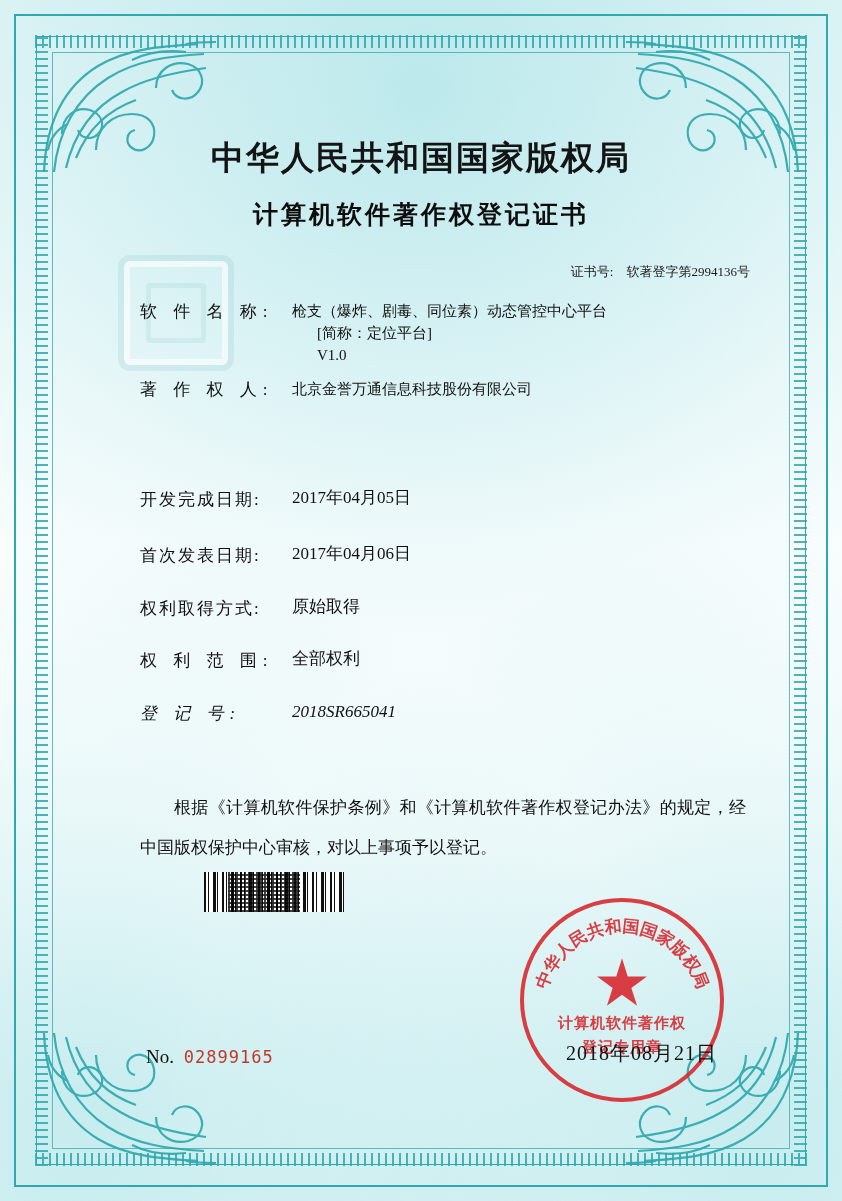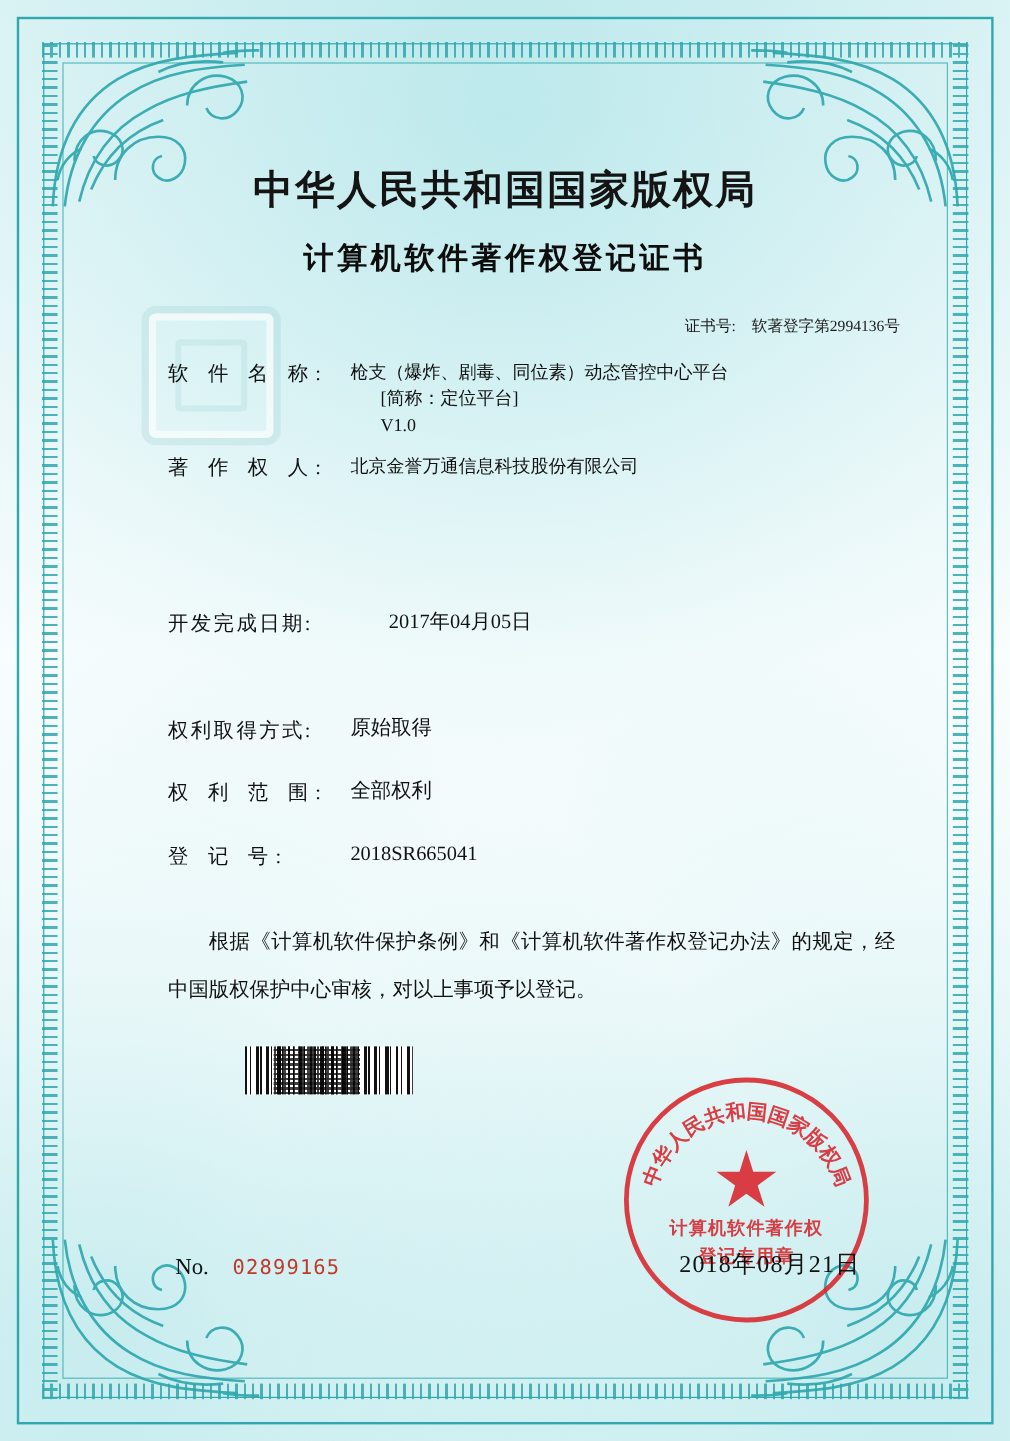--- a/index.html
+++ b/index.html
@@ -148,42 +148,42 @@
   .field .lbl.tight { letter-spacing: 2px; }
   .field .val {
     font-size: 15px;
     line-height: 22px;
     color: #111;
   }
   .field .val .l2, .field .val .l3 { display: block; margin-left: 25px; }
 
   .f-name   { top: 300px; }
   .f-owner  { top: 378px; }
-  .f-dev    { top: 508px; gap: 32px; }
+  .f-dev    { top: 488px; }
   .f-pub    { top: 544px; }
   .f-acq    { top: 597px; }
   .f-scope  { top: 649px; }
-  .f-reg    { top: 702px; }
+  .f-reg    { top: 702px; font-style: italic; }
 
   .field.dated .val,
   .field.plain .val {
     font-size: 17px;
     line-height: 20px;
   }
 
   .para {
     position: absolute;
     left: 140px;
     right: 96px;
     font-size: 17px;
     line-height: 40px;
     color: #111;
     text-align: justify;
   }
-  .para-1 { top: 765px; text-indent: 34px; }
+  .para-1 { top: 788px; text-indent: 34px; }
 
   .barcode {
     position: absolute;
     left: 204px;
     top: 872px;
     width: 140px;
     height: 40px;
     background:
       repeating-linear-gradient(90deg,
         #111 0 2px, #fff 2px 4px, #111 4px 5px, #fff 5px 9px,
@@ -259,21 +259,21 @@
     position: absolute;
     left: 146px;
     top: 1046px;
     font-size: 19px;
     color: #111;
     font-family: "Liberation Serif", serif;
   }
   .serial .num {
     color: #c0392b;
     letter-spacing: 1px;
-    margin-left: 15px;
+    margin-left: 5px;
     font-family: "DejaVu Sans Mono", monospace;
     font-size: 17px;
   }
 </style>
 </head>
 <body>
 
 <div id="cert">
 
   <div class="bg-wash"></div>
@@ -362,20 +362,24 @@
     <div class="field f-owner">
       <span class="lbl">著 作 权 人:</span>
       <span class="val">北京金誉万通信息科技股份有限公司</span>
     </div>
 
     <div class="field plain f-dev">
       <span class="lbl tight">开发完成日期:</span>
       <span class="val">2017年04月05日</span>
     </div>
 
+    <div class="field plain f-pub">
+      <span class="lbl tight">首次发表日期:</span>
+      <span class="val">2017年04月06日</span>
+    </div>
 
     <div class="field plain f-scope">
       <span class="lbl">权 利 范 围:</span>
       <span class="val">全部权利</span>
     </div>
 
     <div class="field plain f-acq">
       <span class="lbl tight">权利取得方式:</span>
       <span class="val">原始取得</span>
     </div>

